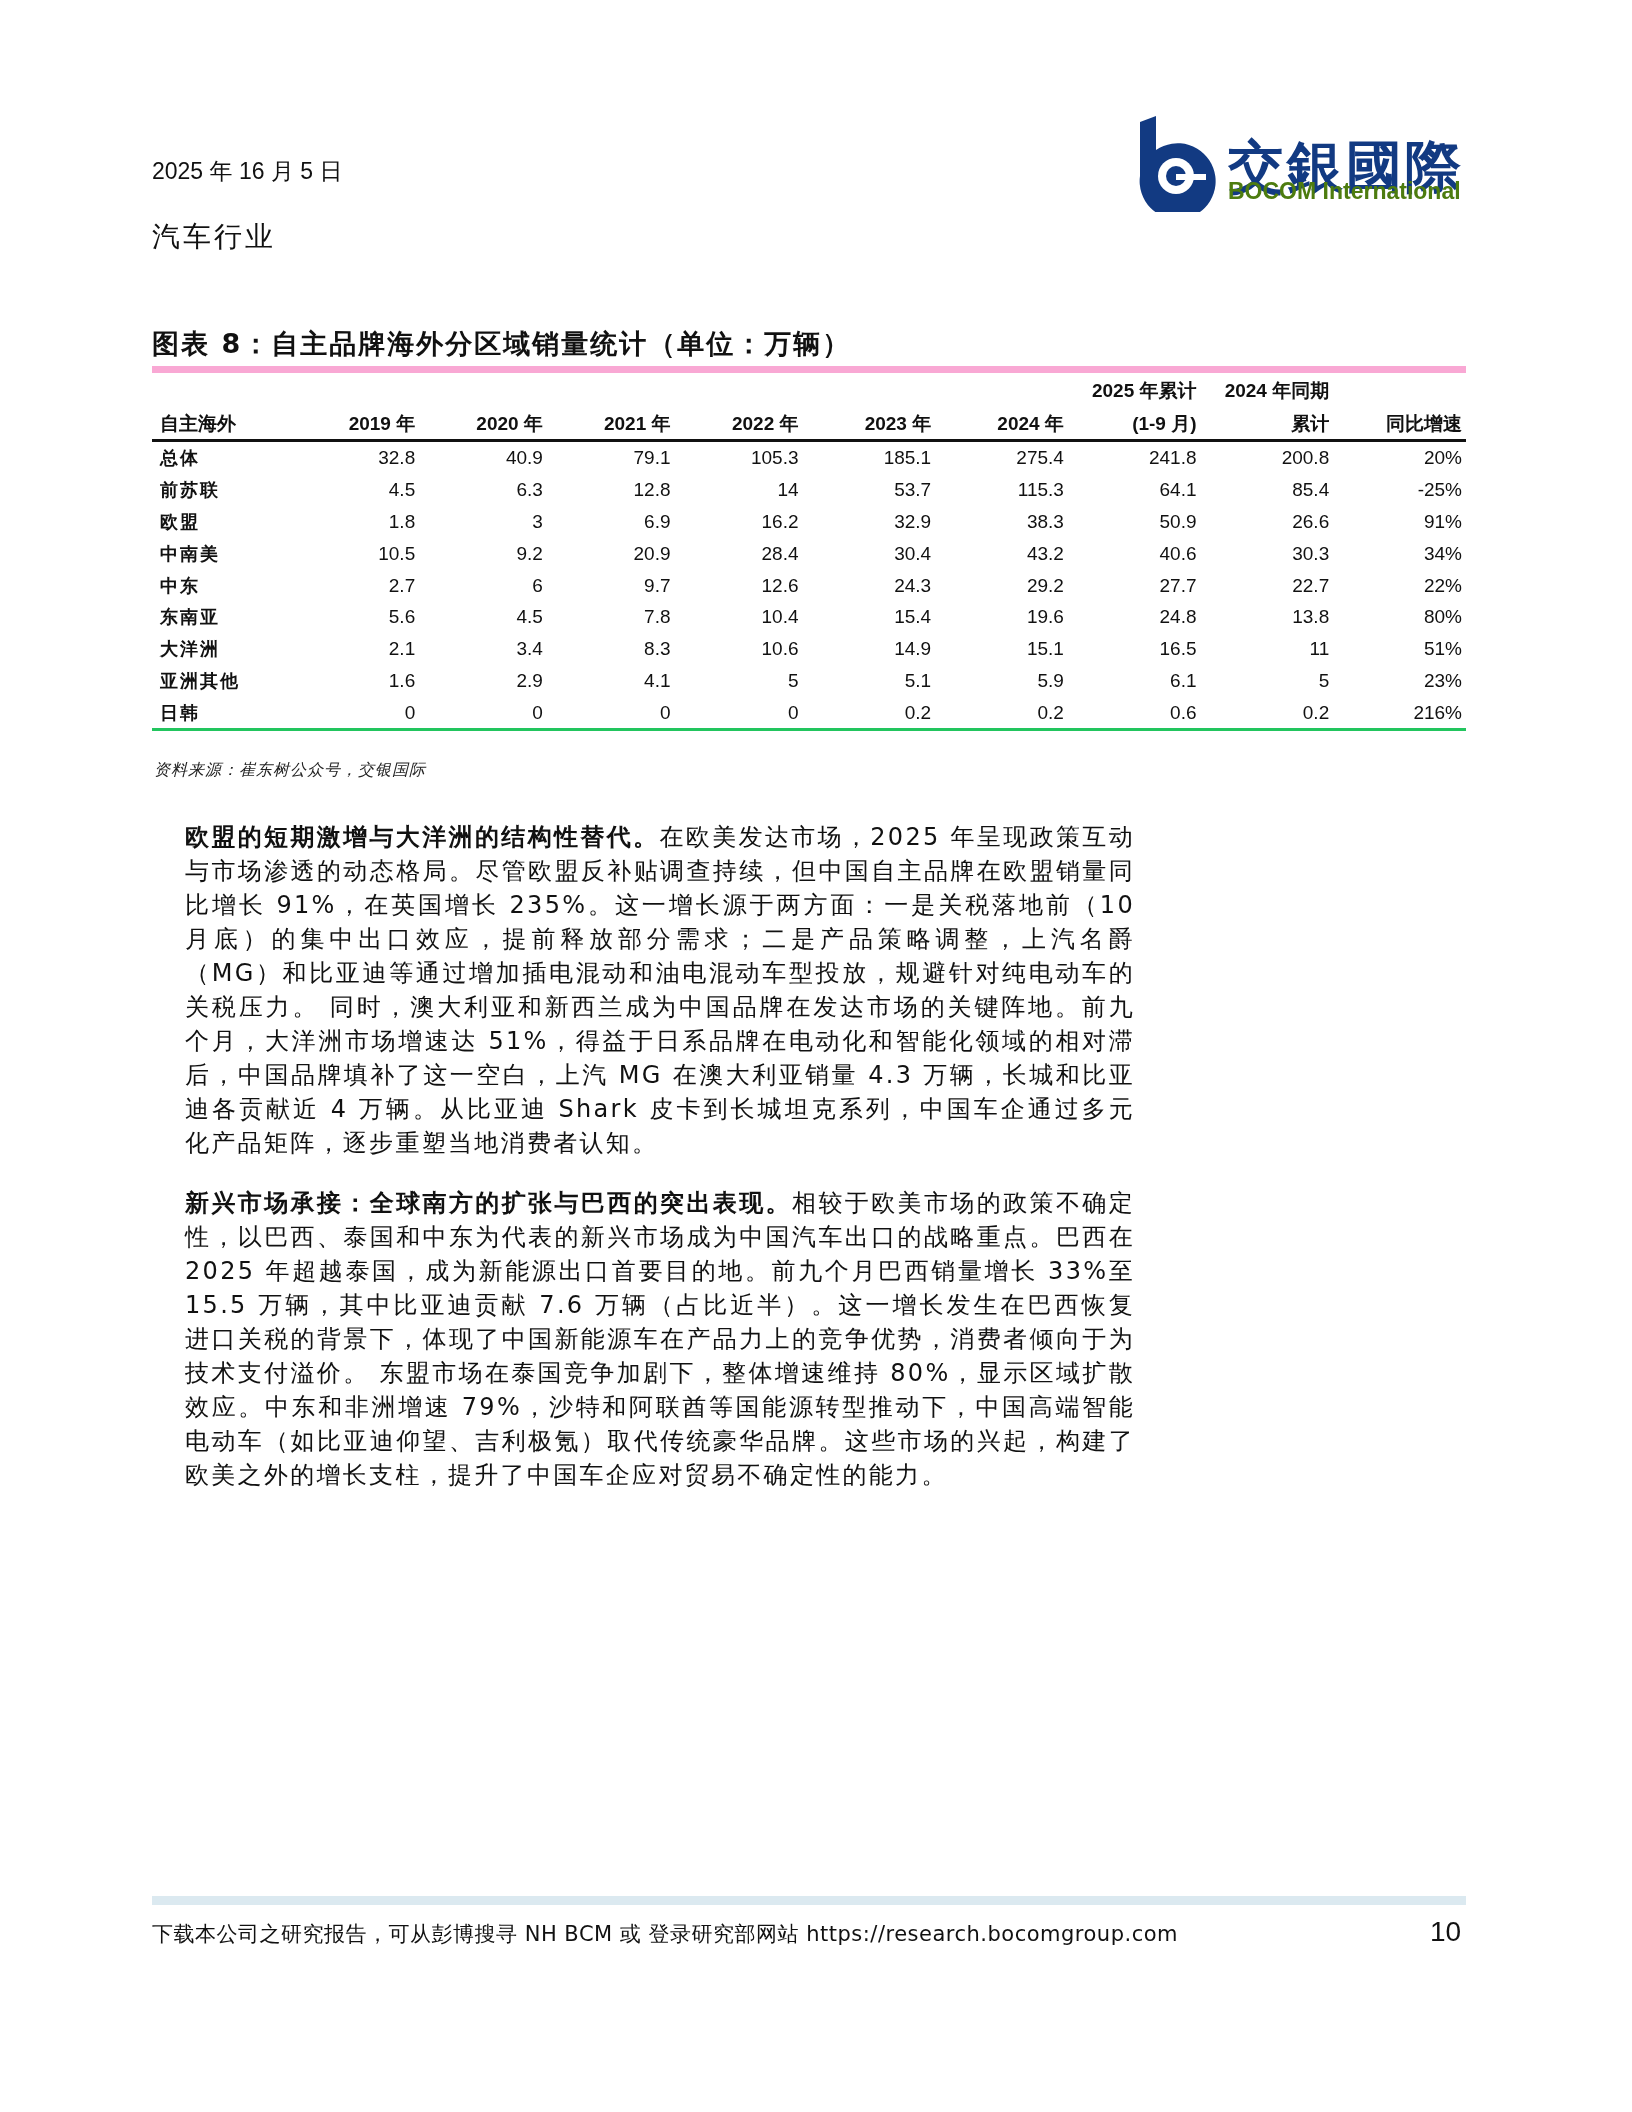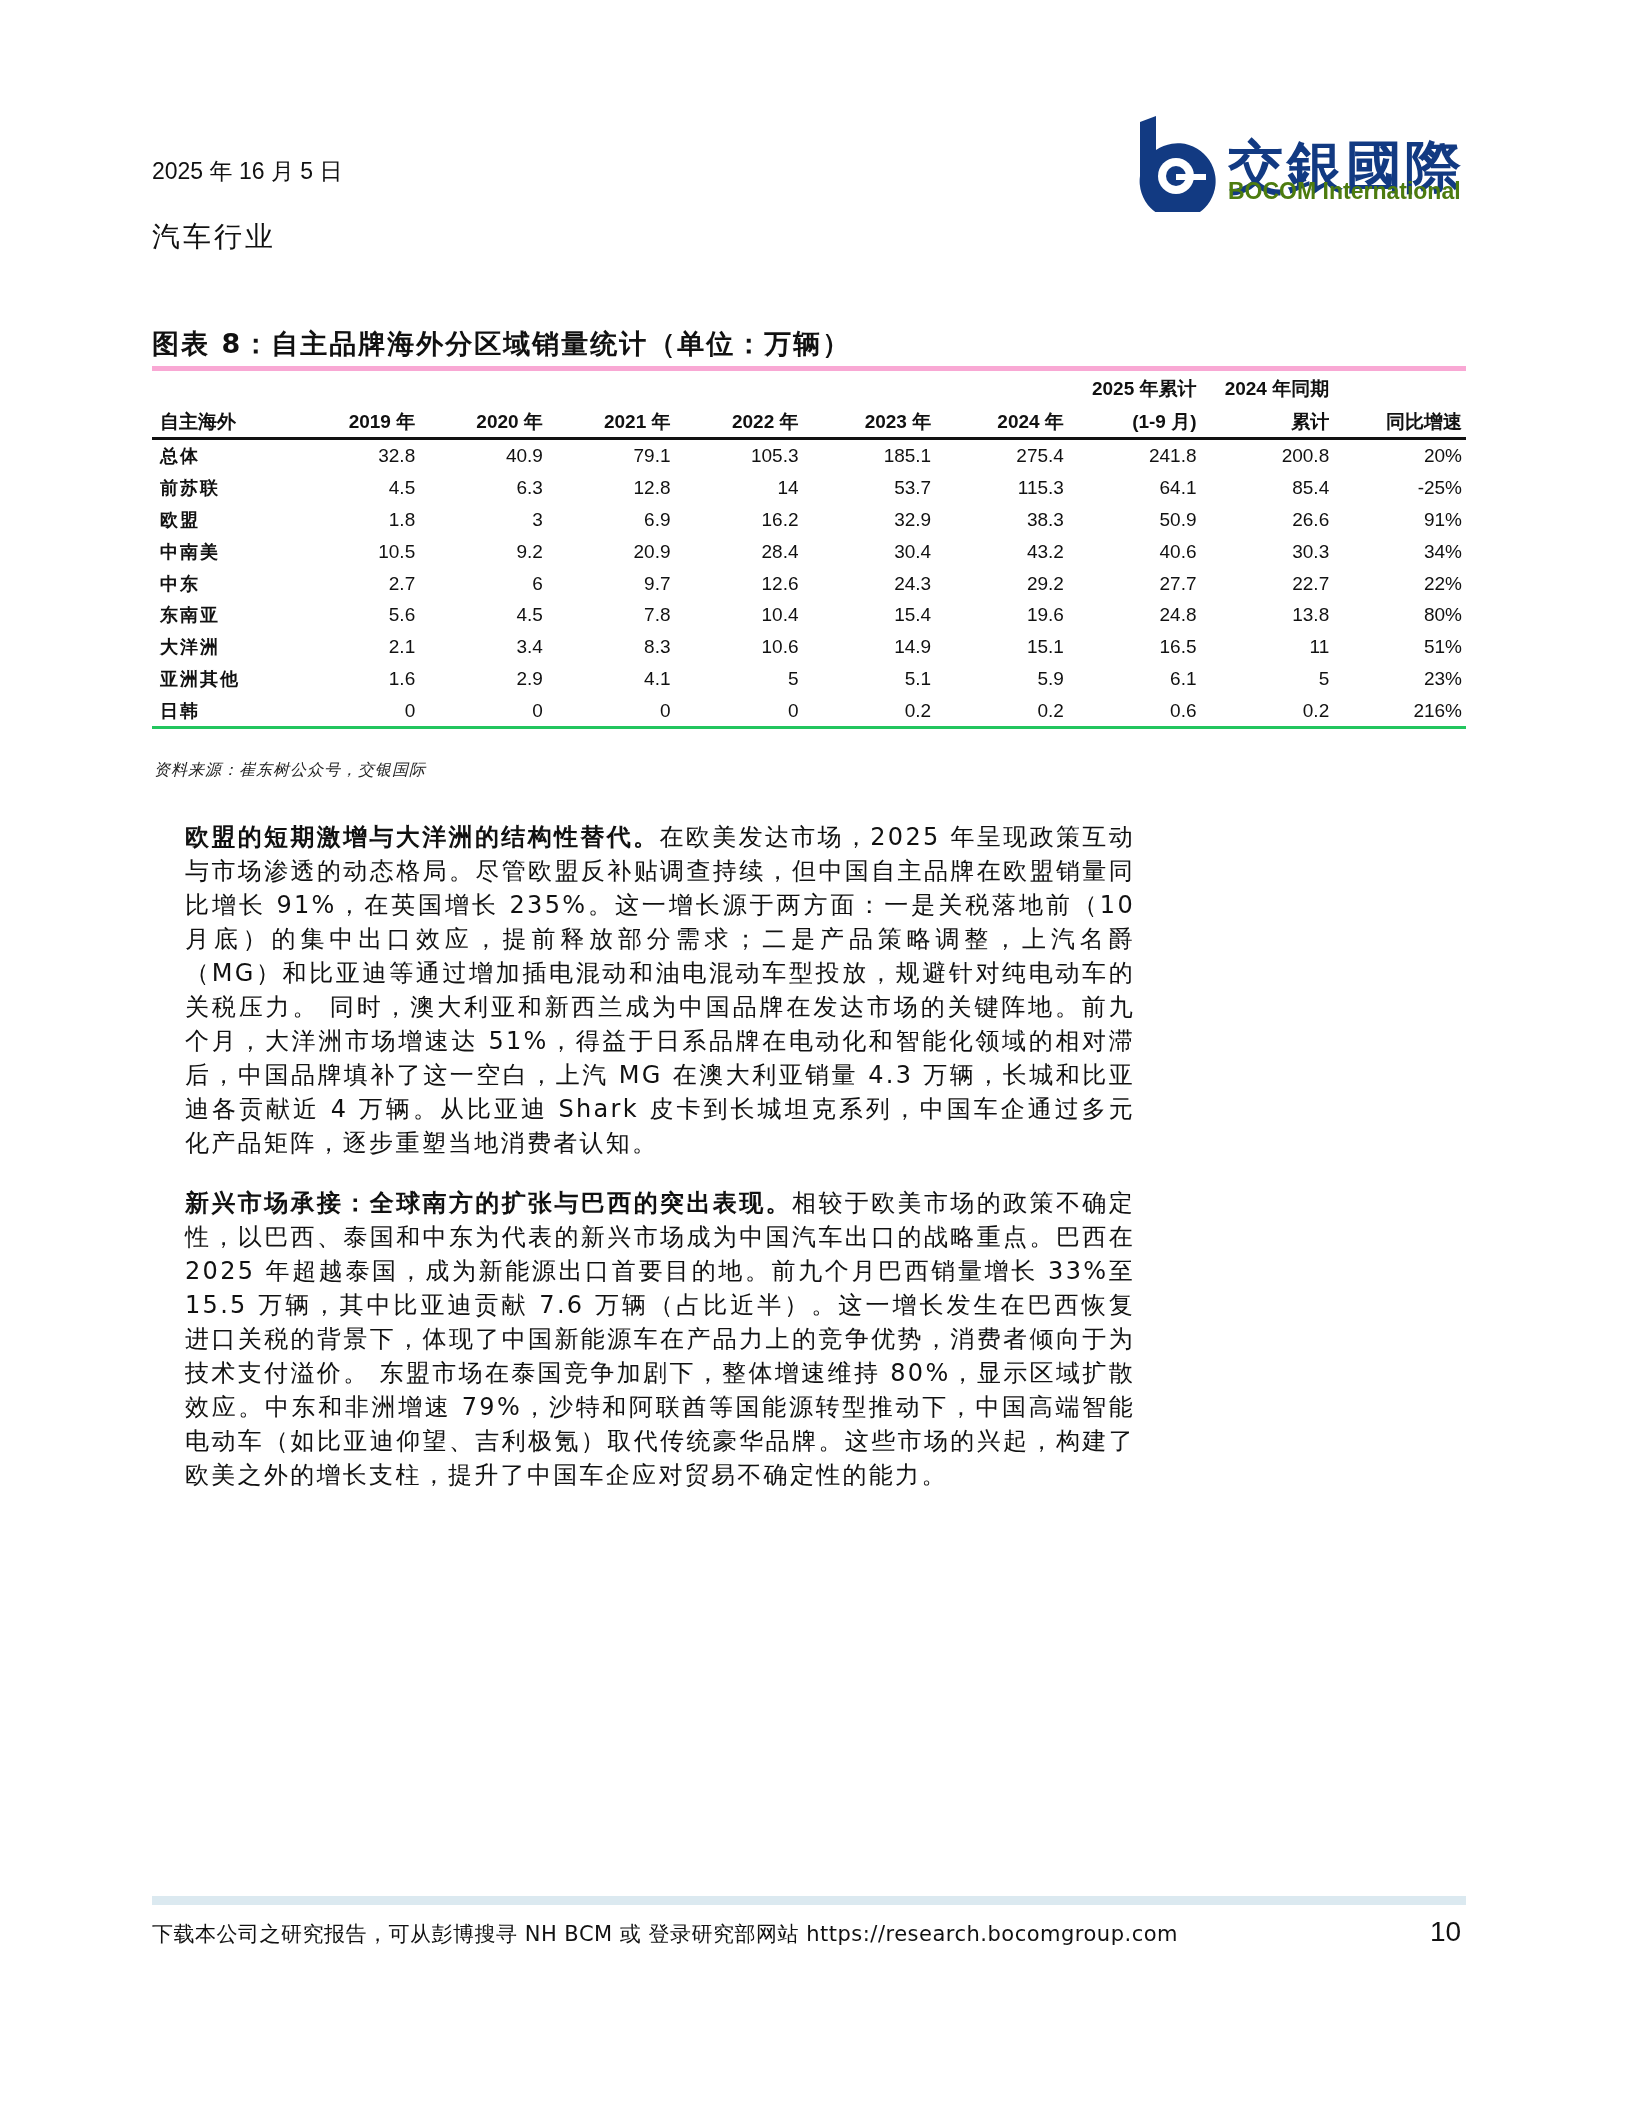--- a/index.html
+++ b/index.html
@@ -7,21 +7,21 @@
          font-family: "DejaVu Sans", "Liberation Sans", sans-serif; color: #111; }
   .abs { position: absolute; }
   .date { left: 152px; top: 156px; font-size: 23px; font-family: "Liberation Sans", sans-serif; }
   .industry { left: 152px; top: 194px; font-size: 28px; font-weight: normal; letter-spacing: 3px; margin-top: 24px; }
   .logo { left: 1128px; top: 116px; width: 340px; height: 96px; }
   .logo-cn { position: absolute; left: 100px; top: 4px; font-size: 56px; color: #123a82; letter-spacing: 3px; font-weight: bold; font-family: Liberation Sans, sans-serif; margin-top: 10px; }
   .logo-en { position: absolute; left: 100px; top: 62px; font-size: 23px; color: #4d7c0f; font-weight: bold; font-family: "Liberation Sans", sans-serif; }
   .fig-title { left: 152px; top: 326px; font-size: 27px; font-weight: bold; letter-spacing: 2px; }
   table.data { position: absolute; left: 152px; top: 366px; width: 1314px; border-collapse: collapse;
                font-family: "Liberation Sans", sans-serif; font-size: 19px; }
-  table.data thead tr:first-child th { border-top: 5px solid #f9a8d4; }
+  table.data thead tr:first-child th { border-top: 7px solid #f9a8d4; }
   table.data thead th { font-weight: bold; text-align: right; padding: 4px 4px 2px 4px; vertical-align: bottom; line-height: 27px; font-size: 19px; }
   table.data thead th.first { text-align: left; padding-left: 8px; }
   table.data thead { border-bottom: 3px solid #111; }
   table.data tbody td { text-align: right; padding: 0 4px; height: 31.8px; line-height: 31px; }
   table.data tbody td.label { text-align: left; padding-left: 8px; font-weight: bold; letter-spacing: 2px; font-family: "DejaVu Sans", sans-serif; font-size: 18px; }
   table.data tbody tr:last-child td { border-bottom: 3px solid #22c55e; }
   .source { left: 154px; top: 760px; font-size: 16px; font-style: italic; color: #222; letter-spacing: 1px; }
   .para { left: 152px; width: 950px; font-size: 24px; line-height: 34px; letter-spacing: 2.3px; text-align: justify; margin-left: 33px; }
   .para b { font-weight: bold; }
   .p1 { top: 820px; }

